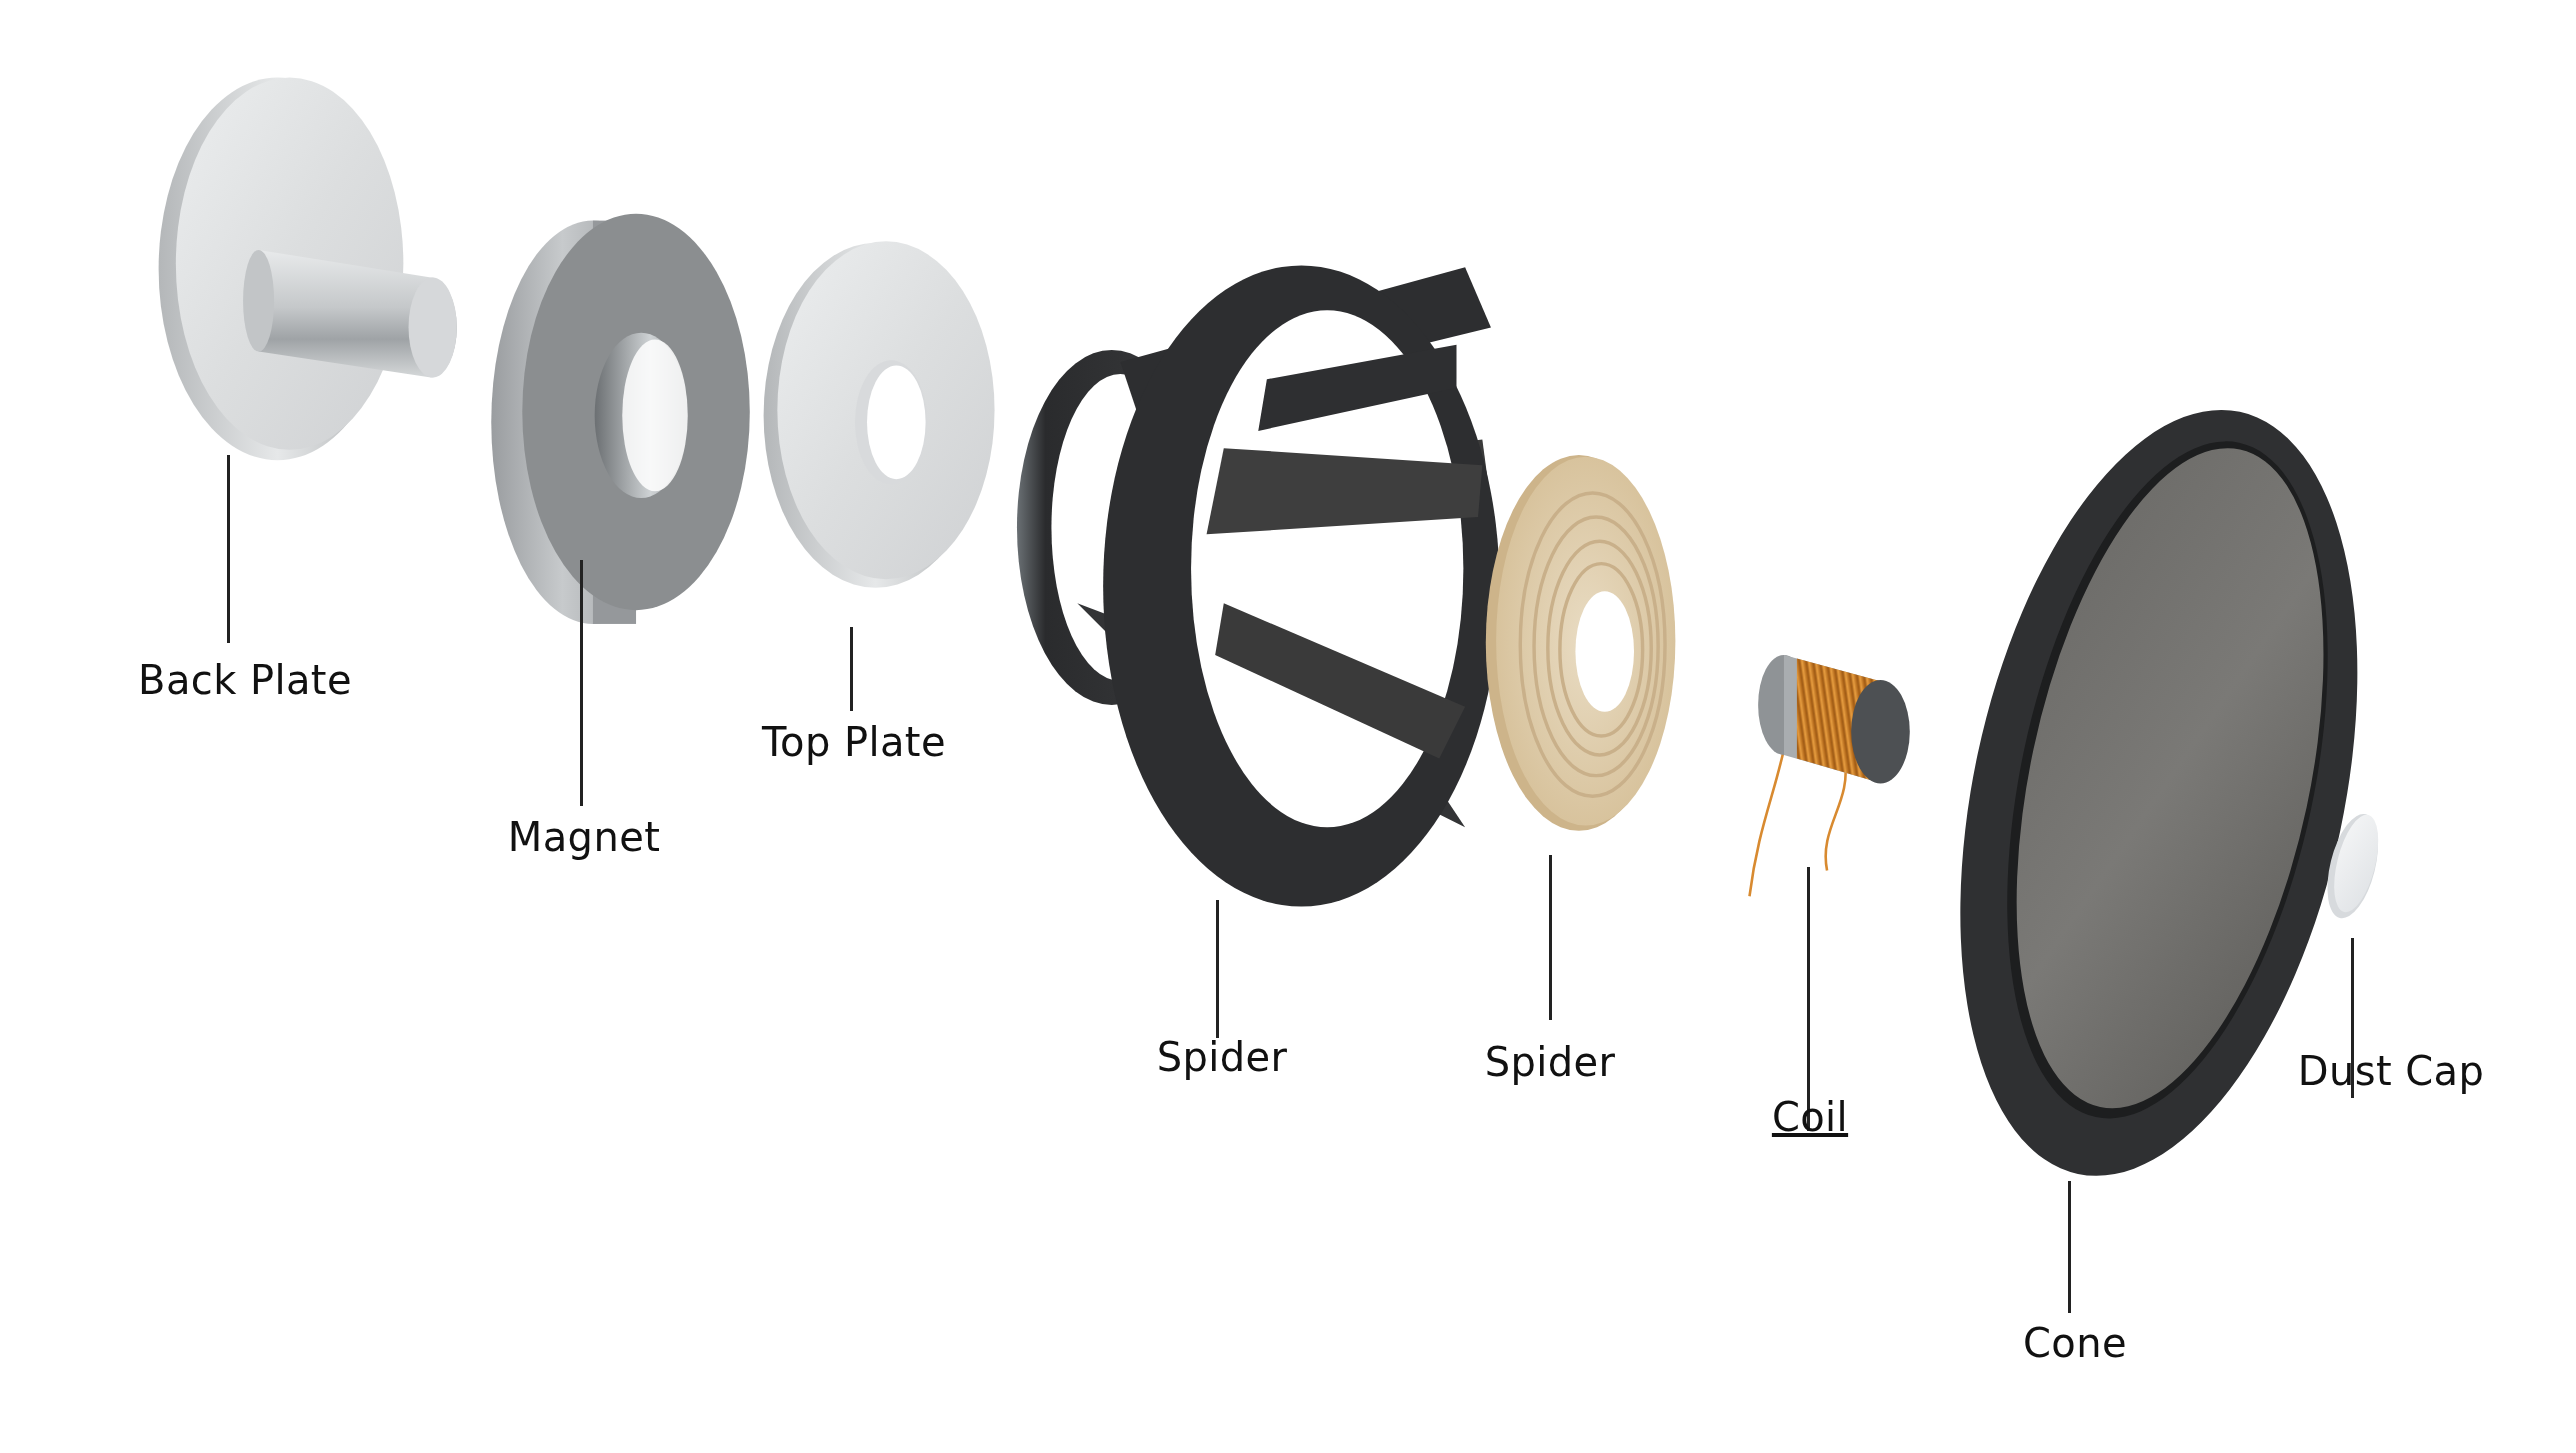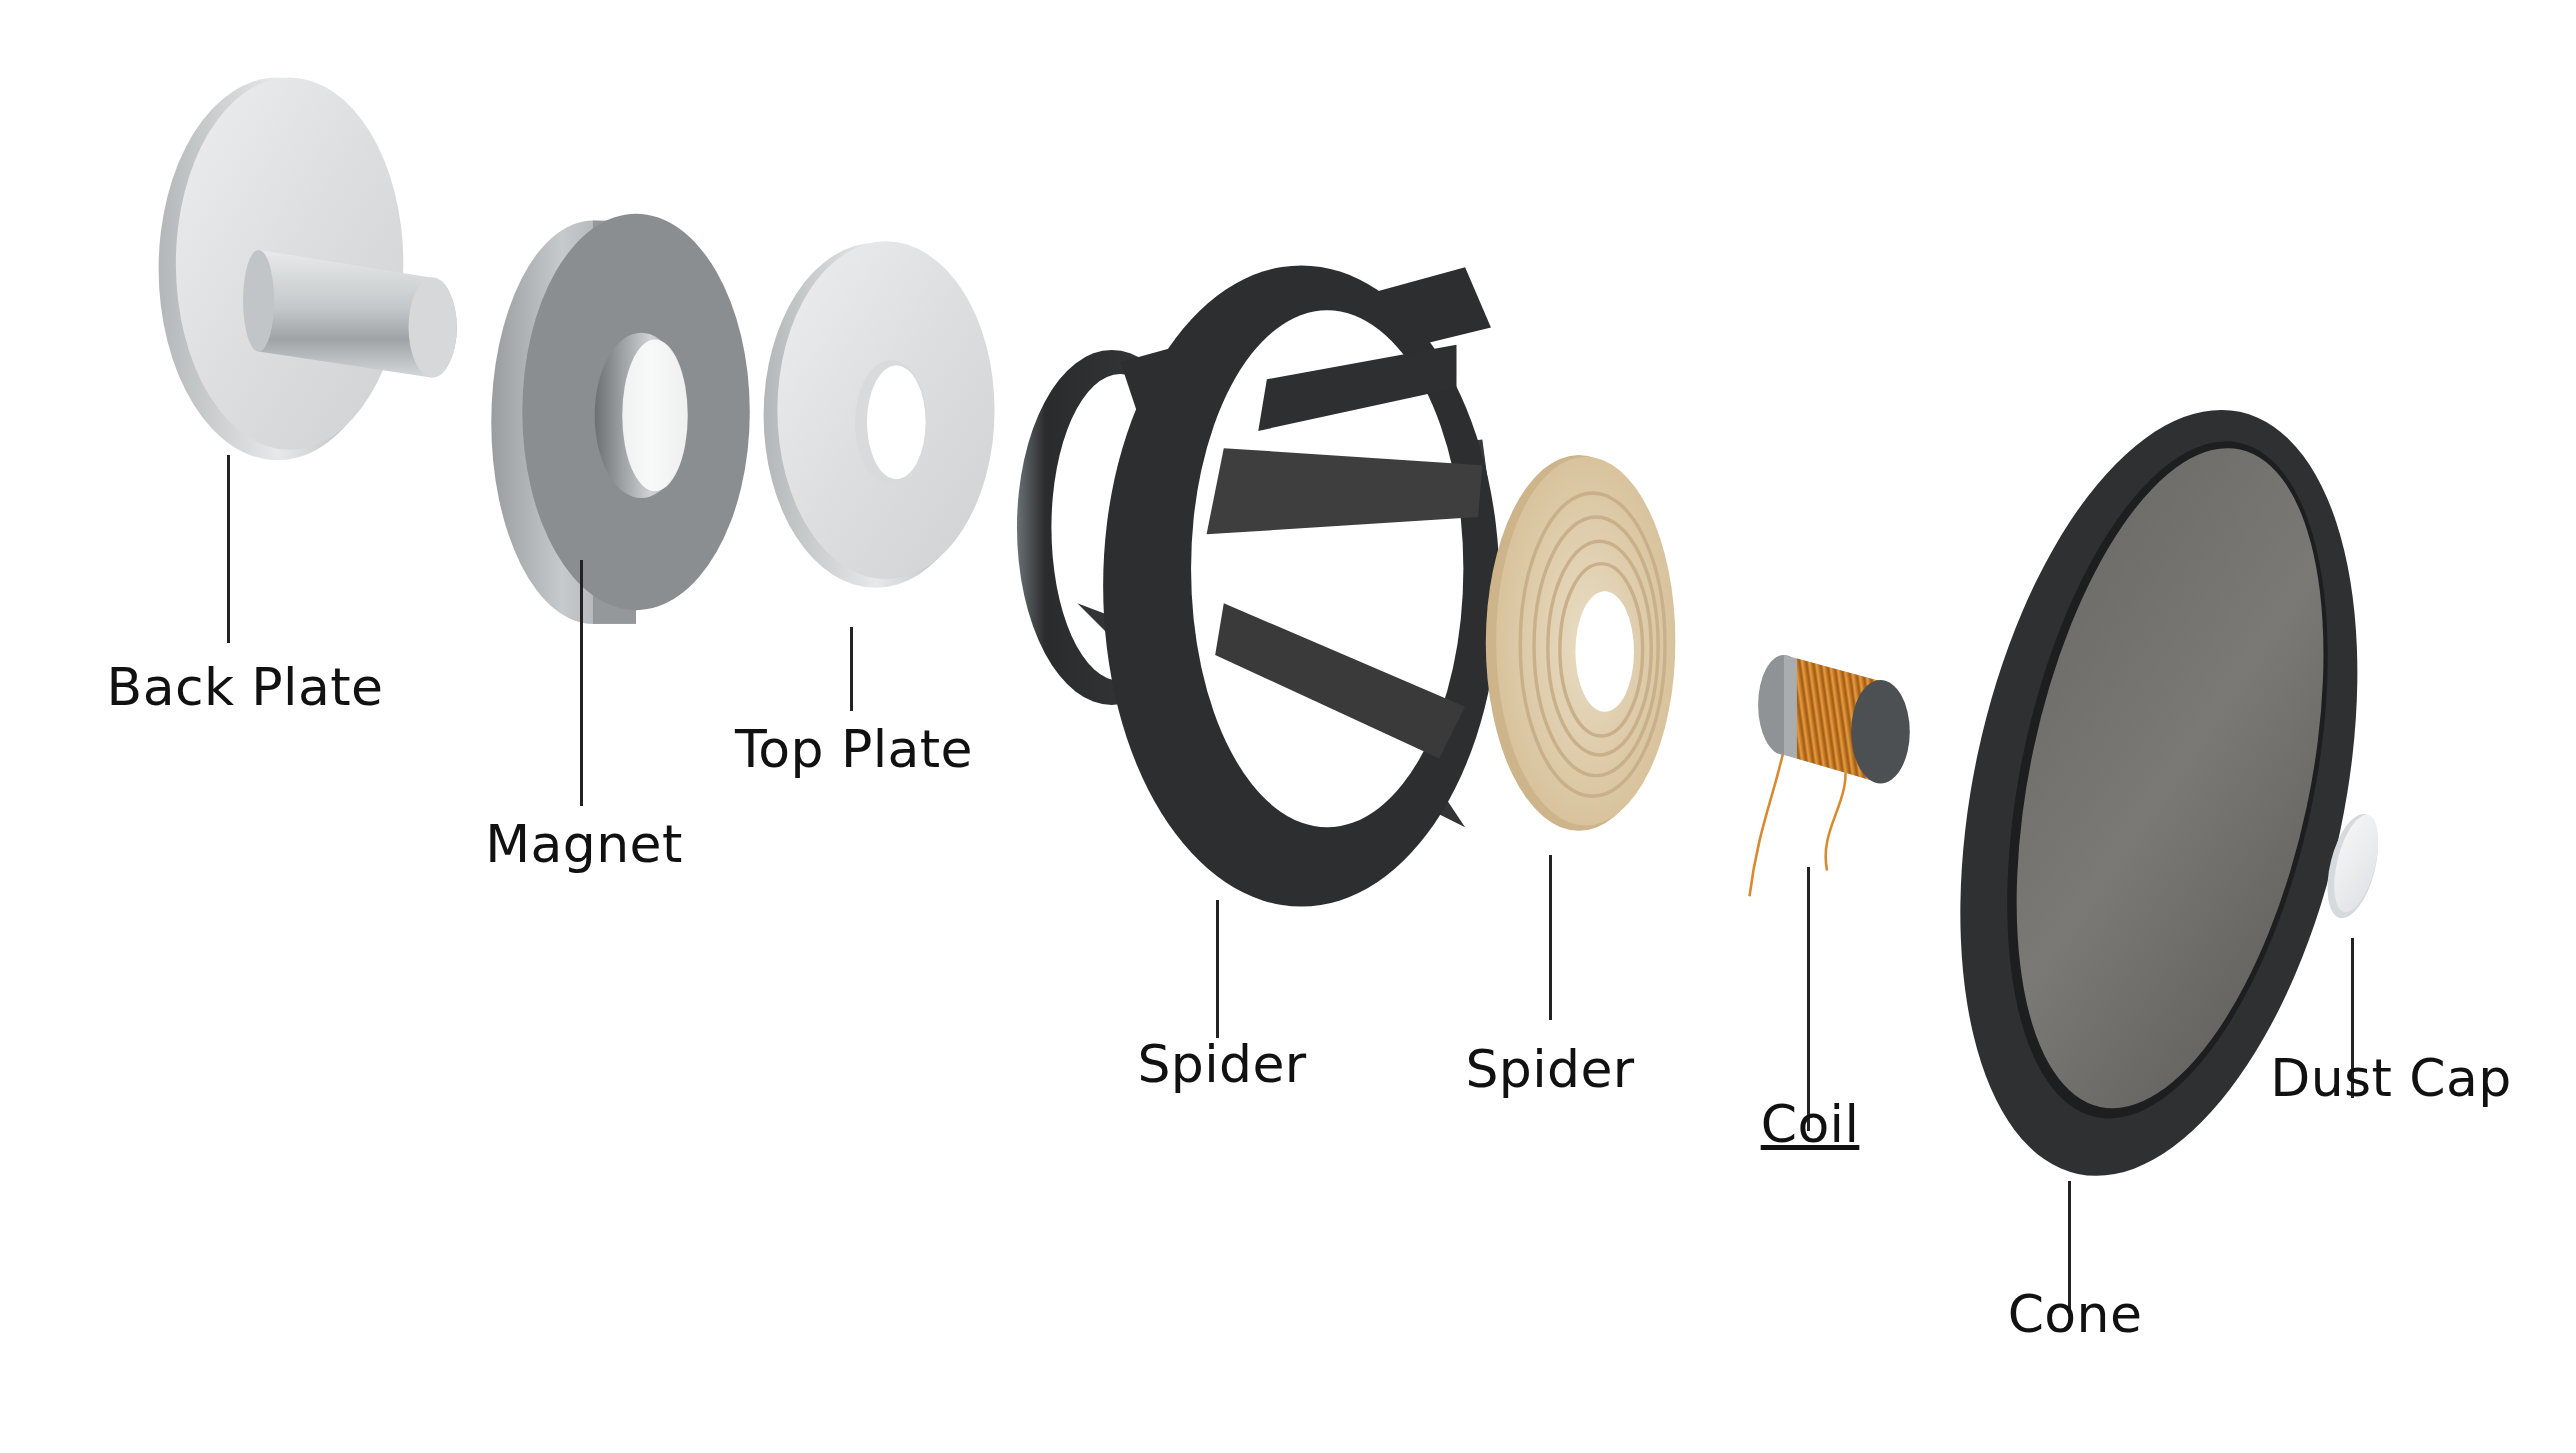--- a/index.html
+++ b/index.html
@@ -1,19 +1,19 @@
 <!DOCTYPE html>
 <html style="font-size:13.8px"><head>
 <meta charset="utf-8">
 <style>
   html, body { margin:0; padding:0; background:#ffffff; }
   body { width:2576px; height:1453px; position:relative; overflow:hidden;
          font-family:"DejaVu Sans","Liberation Sans",sans-serif; }
   #stage { position:absolute; left:0; top:0; width:2576px; height:1453px; }
-  .label { position:absolute; font-size:52px; color:#111; transform:translateX(-50%);
+  .label { position:absolute; font-size:40px; color:#111; transform:translateX(-50%);
            white-space:nowrap; letter-spacing:0.4px; }
   .leader { position:absolute; width:2.6px; background:#222; }
 </style>
 </head>
 <body>
 
 <div id="stage">
 <svg width="2576" height="1453" viewBox="0 0 2989 1686" xmlns="http://www.w3.org/2000/svg">
   <defs>
     <linearGradient id="silverFace" x1="0" y1="0" x2="1" y2="1">
@@ -155,16 +155,16 @@
 <div class="leader" style="left:2068px; top:1181px; height:132px;"></div>
 <div class="leader" style="left:2351px; top:938px; height:160px;"></div>
 
 
 <div class="label" style="left:245px; top:657px;">Back Plate</div>
 <div class="label" style="left:584px; top:814px;">Magnet</div>
 <div class="label" style="left:854px; top:719px;">Top Plate</div>
 <div class="label" style="left:1222px; top:1034px;">Spider</div>
 <div class="label" style="left:1550px; top:1039px;">Spider</div>
 <div class="label" style="left:1810px; top:1094px;text-decoration:underline;">Coil</div>
-<div class="label" style="left:2075px; top:1284px;">Cone</div>
+<div class="label" style="left:2075px; top:1320px;">Cone</div>
 <div class="label" style="left:2391px; top:1048px;">Dust Cap</div>
 </div>
 
 
 </body></html>

